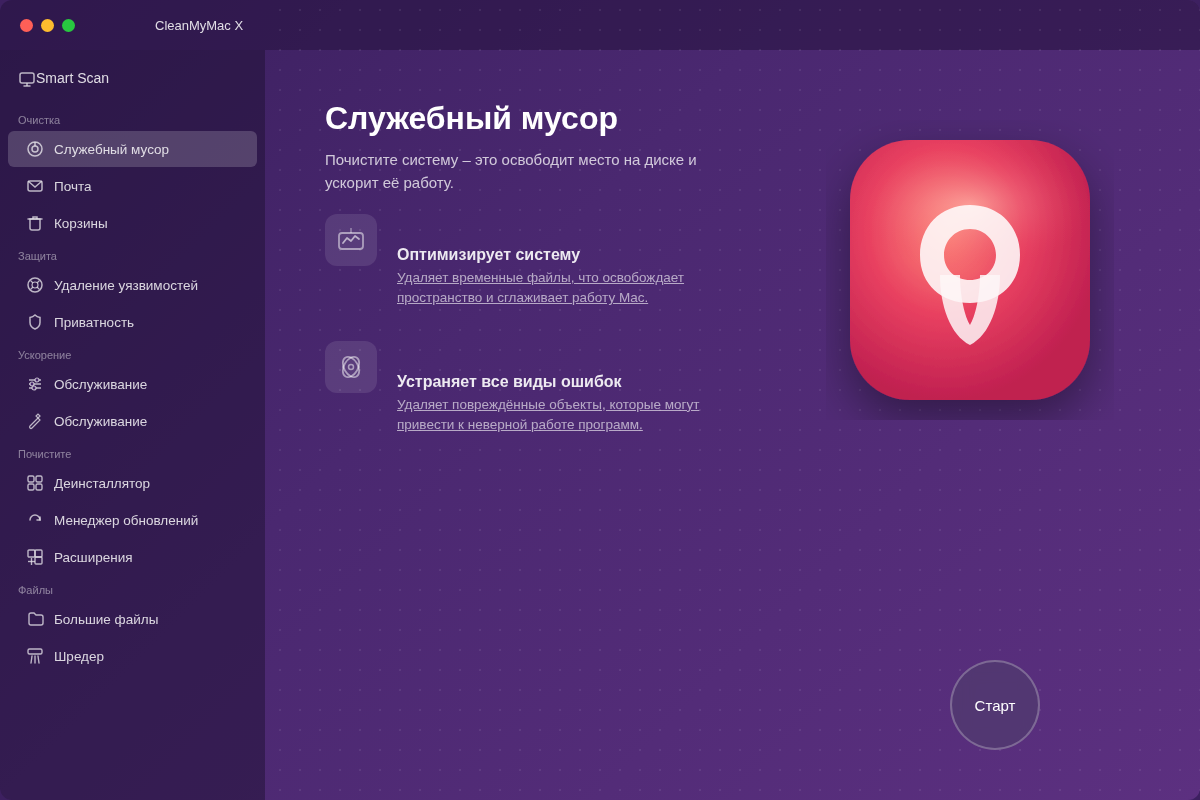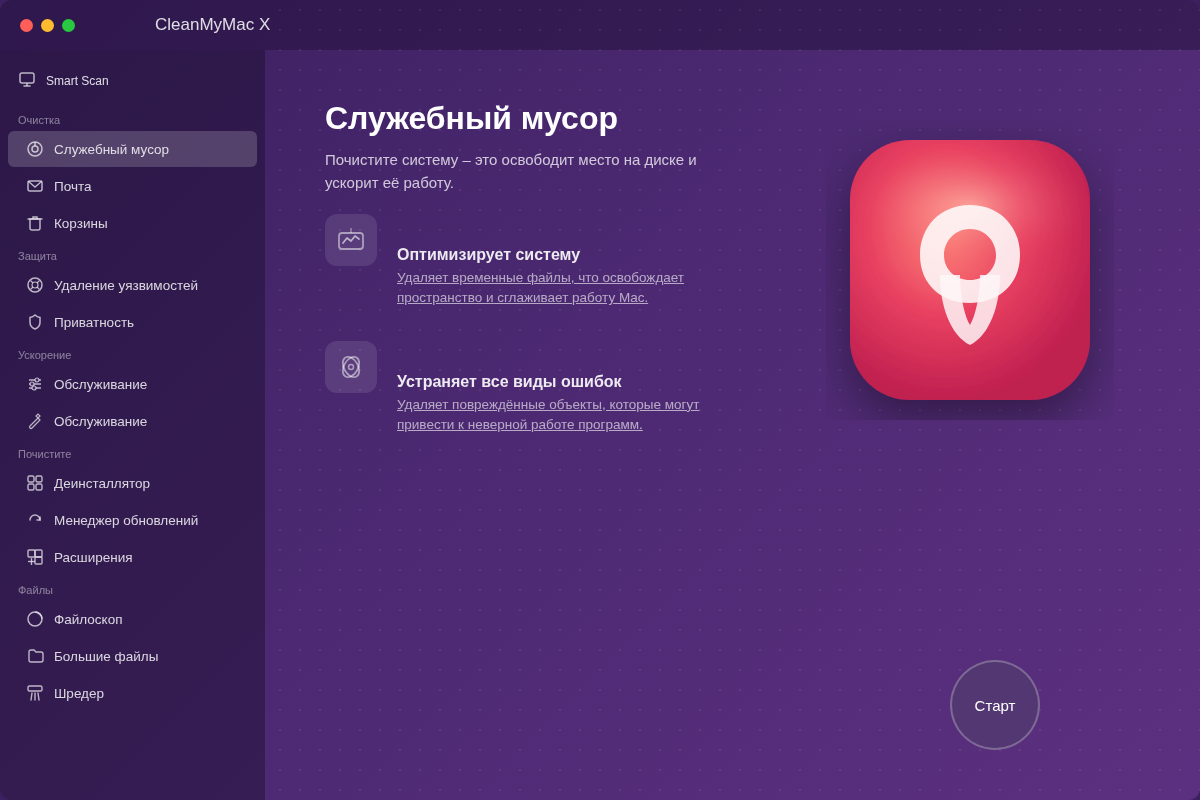--- a/index.html
+++ b/index.html
@@ -57,21 +57,21 @@
       border: none;
       cursor: pointer;
     }
 
     .control-close { background: #ff5f57; }
     .control-minimize { background: #febc2e; }
     .control-maximize { background: #28c840; }
 
     .app-title {
       color: rgba(255,255,255,0.85);
-      font-size: 17px;
+      font-size: 13px;
       font-weight: 500;
       margin-left: 60px;
     }
 
     
     .main-layout {
       display: flex;
       flex: 1;
       overflow: hidden;
     }
@@ -82,26 +82,25 @@
       background: rgba(30, 15, 50, 0.5);
       flex-shrink: 0;
       padding: 10px 0;
       overflow-y: auto;
       position: relative;
       z-index: 1;
     }
 
     .smart-scan-item {
       display: flex;
-      align-items: flex-end;
+      align-items: flex-start;
       padding: 10px 18px;
       cursor: pointer;
       color: rgba(255,255,255,0.85);
-      font-size: 12px;
-      gap: 10px;
+      font-size: 14px;
       margin-bottom: 8px;
     }
 
     .sidebar-section-label {
       font-size: 11px;
       color: rgba(255,255,255,0.45);
       padding: 8px 18px 4px 18px;
       text-transform: none;
       font-weight: 400;
     }
@@ -380,29 +379,20 @@
               <rect x="9" y="9" width="7" height="7" rx="1" stroke="rgba(255,255,255,0.8)" stroke-width="1.4" fill="none"></rect>
               <rect x="9" y="2" width="7" height="7" rx="1" stroke="rgba(255,255,255,0.8)" stroke-width="1.4" fill="none"></rect>
               <line x1="2" y1="13.5" x2="9" y2="13.5" stroke="rgba(255,255,255,0.8)" stroke-width="1.4"></line>
               <line x1="5.5" y1="10" x2="5.5" y2="17" stroke="rgba(255,255,255,0.8)" stroke-width="1.4"></line>
             </svg>
           </span>
           <span>Расширения</span>
         </div>
 
         <div class="sidebar-section-label">Файлы</div>
-        <div class="sidebar-item">
-          <span class="sidebar-icon">
-            <svg width="18" height="18" viewBox="0 0 18 18" fill="none">
-              <circle cx="9" cy="9" r="7" stroke="rgba(255,255,255,0.8)" stroke-width="1.5" fill="none"></circle>
-              <path d="M9 2 A7 7 0 0 1 16 9" stroke="rgba(255,255,255,0.8)" stroke-width="1.5" fill="rgba(255,255,255,0.15)"></path>
-            </svg>
-          </span>
-          <span>Файлоскоп</span>
-        </div>
         <div class="sidebar-item">
           <span class="sidebar-icon">
             <svg width="18" height="18" viewBox="0 0 18 18" fill="none">
               <path d="M3 5a2 2 0 012-2h3l2 2h5a2 2 0 012 2v6a2 2 0 01-2 2H5a2 2 0 01-2-2V5z" stroke="rgba(255,255,255,0.8)" stroke-width="1.4" fill="none"></path>
             </svg>
           </span>
           <span>Большие файлы</span>
         </div>
         <div class="sidebar-item">
           <span class="sidebar-icon">

